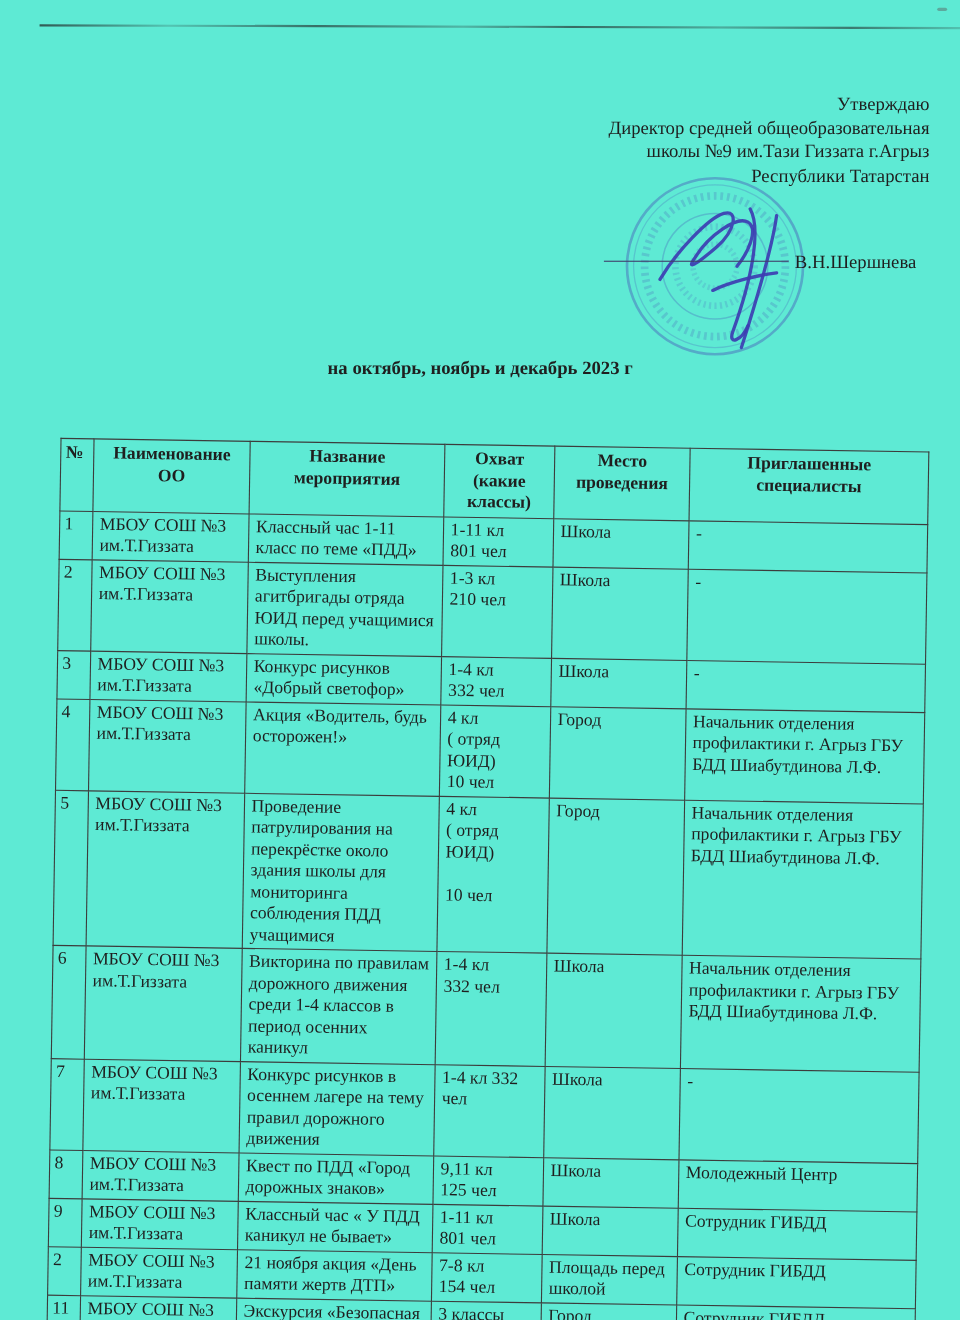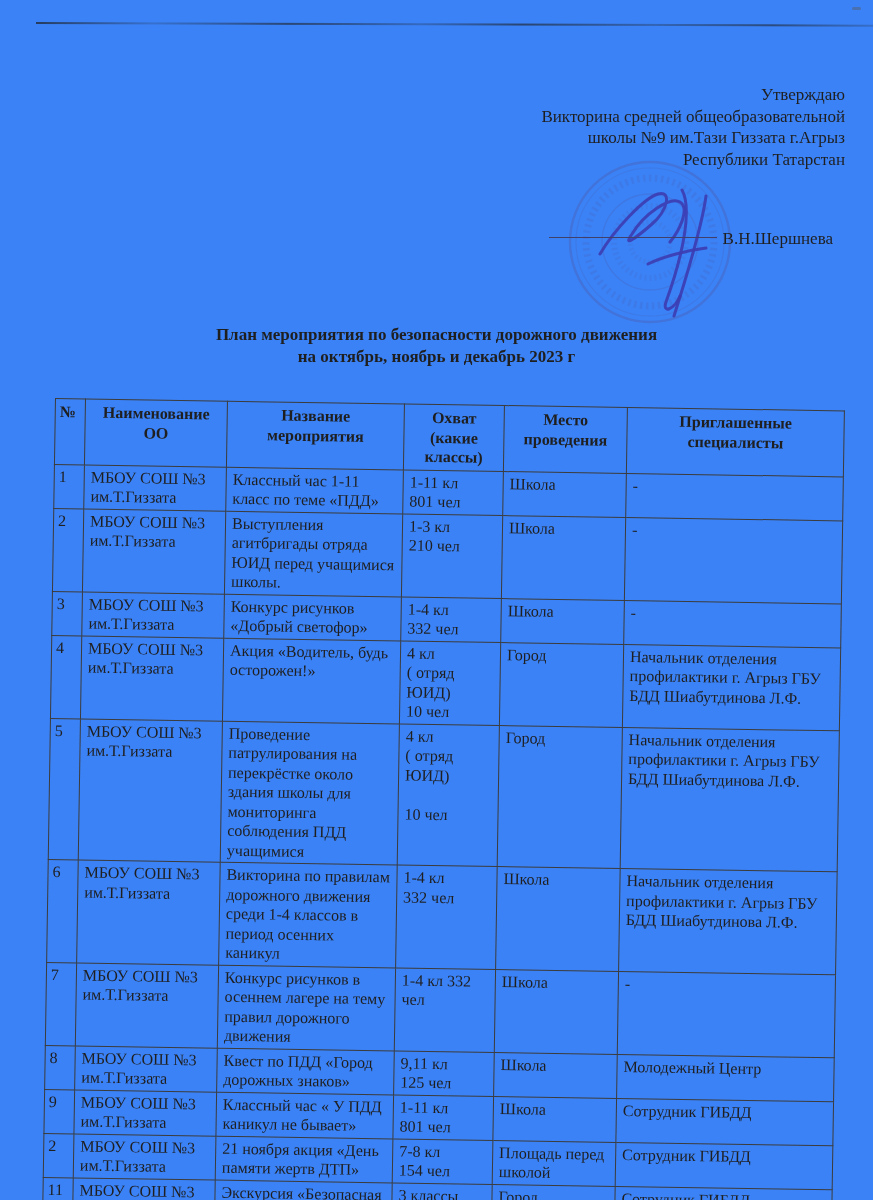--- a/index.html
+++ b/index.html
@@ -3,21 +3,21 @@
 <meta charset="utf-8">
 <style>
   html,body{margin:0;padding:0;}
   body{
     width:873px;height:1200px;
     background:#fcfcfa;
     font-family:"Liberation Serif","DejaVu Serif",serif;
     color:#1f1f1f;
     overflow:hidden;
   }
-  .page{position:relative;width:873px;height:1200px;background:#3b82f6;overflow:hidden;}
+  .page{position:relative;width:873px;height:1200px;background:#5eead4;overflow:hidden;}
 
   
   .scan-line{
     position:absolute;top:22px;left:36px;width:837px;height:2px;
     background:linear-gradient(90deg,
       rgba(30,30,30,.70) 0%, rgba(30,30,30,.18) 14%,
       rgba(30,30,30,.60) 30%, rgba(30,30,30,.25) 46%,
       rgba(30,30,30,.62) 58%, rgba(30,30,30,.30) 74%,
       rgba(30,30,30,.55) 88%, rgba(30,30,30,.20) 100%);
     transform:rotate(0.18deg);transform-origin:0 0;
@@ -81,21 +81,21 @@
       <circle cx="84" cy="84" r="74" fill="none" stroke="rgba(72,98,186,0.32)" stroke-width="1.2"></circle>
       <circle cx="84" cy="84" r="64" fill="none" stroke="rgba(72,98,186,0.30)" stroke-width="7" stroke-dasharray="2.5 3.5"></circle>
       <circle cx="84" cy="84" r="48" fill="none" stroke="rgba(72,98,186,0.38)" stroke-width="1.4"></circle>
       <circle cx="84" cy="84" r="36" fill="none" stroke="rgba(72,98,186,0.25)" stroke-width="6" stroke-dasharray="2 3"></circle>
       <circle cx="84" cy="84" r="20" fill="none" stroke="rgba(72,98,186,0.22)" stroke-width="5" stroke-dasharray="2 2.5"></circle>
     </svg>
   </div>
 
   <div class="approval">
     <div>Утверждаю</div>
-    <div>Викторина средней общеобразовательной</div>
+    <div>Директор средней общеобразовательная</div>
     <div>школы №9 им.Тази Гиззата г.Агрыз</div>
     <div>Республики Татарстан</div>
   </div>
 
   <div class="signature">
     <svg width="210" height="160" viewBox="0 0 210 160">
       <g fill="none" stroke="rgba(61,61,178,0.92)" stroke-width="3" stroke-linecap="round">
         <path d="M22,86 C36,62 66,30 80,26 C94,22 90,42 74,56 C58,70 44,80 54,66 C66,46 92,28 102,34 C112,40 102,62 92,74"></path>
         <path d="M104,22 C114,40 106,84 88,134 C84,146 96,142 102,128"></path>
         <path d="M128,28 C124,58 110,104 96,148"></path>
@@ -104,21 +104,20 @@
     </svg>
   </div>
 
   <div class="sig-row">
     <div class="sig-underline"></div>
     <span>В.Н.Шершнева</span>
   </div>
 
 
   <div class="plan-title">
-    <div>План мероприятия по безопасности дорожного движения</div>
     <div>на октябрь, ноябрь и декабрь 2023 г</div>
   </div>
 
   <table class="plan">
     <colgroup>
       <col style="width:30px">
         <col style="width:142px">
         <col style="width:177px">
       <col style="width:100px">
         <col style="width:123px">

